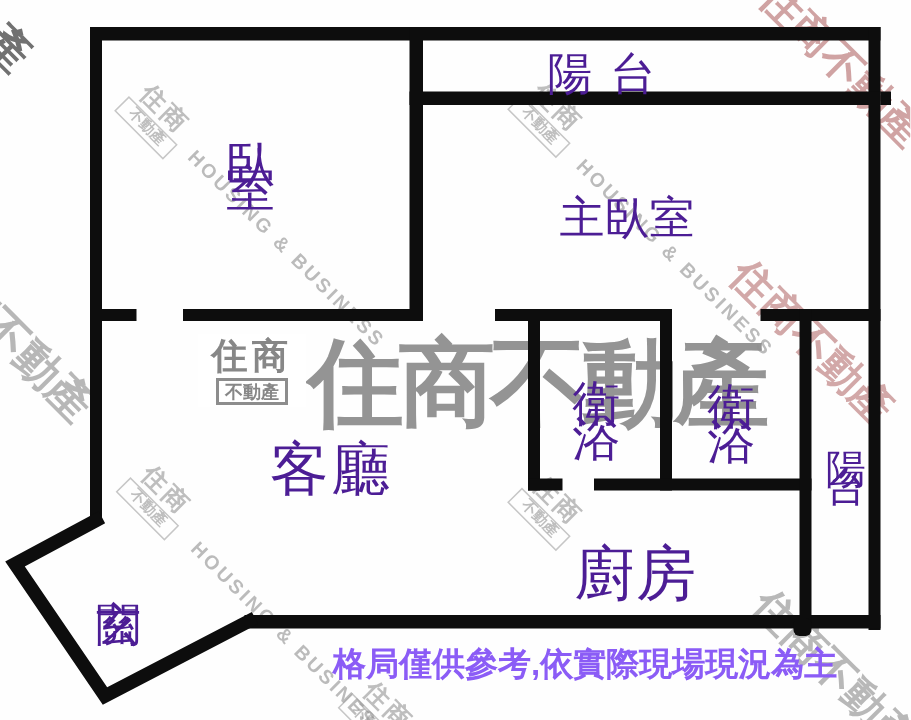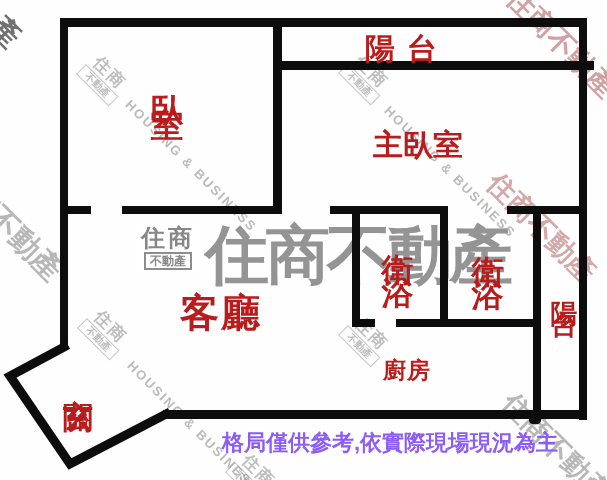--- a/index.html
+++ b/index.html
@@ -19,21 +19,21 @@
                 line-height:12px;margin-top:1px;}
   .stamp-center{position:absolute;left:132px;top:223px;width:72px;height:48px;background:#ffffff;
                 display:flex;flex-direction:column;align-items:center;justify-content:center;z-index:2;}
   .stamp-center .main{font-size:24px;font-weight:800;color:#878787;letter-spacing:3px;line-height:25px;}
   .stamp-center .sub{font-size:12px;font-weight:700;color:#878787;border:2px solid #8d8d8d;
                      padding:0 4px;line-height:14px;margin-top:2px;}
   
   .wall{position:absolute;background:#0d0d0d;z-index:4;}
   .wall-svg{position:absolute;left:0;top:0;z-index:4;}
   
-  .room-label{position:absolute;z-index:5;font-weight:700;color:#b91c1c;white-space:nowrap;}
+  .room-label{position:absolute;z-index:5;font-weight:400;color:#4c1d95;white-space:nowrap;}
   .v-label{writing-mode:vertical-rl;text-orientation:upright;}
   .notice{position:absolute;z-index:5;font-weight:600;color:#8b5cf6;white-space:nowrap;}
 </style>
 </head>
 <body>
 
 <div class="canvas">
 
   <div>
 
@@ -100,18 +100,18 @@
   </div>
 
   <div>
     <div class="room-label" style="left:365px;top:29px;font-size:30px;letter-spacing:12px;">陽台</div>
     <div class="room-label v-label" style="left:144px;top:69px;font-size:33px;letter-spacing:11px;">臥室</div>
     <div class="room-label" style="left:373px;top:125px;font-size:30px;">主臥室</div>
     <div class="room-label" style="left:180px;top:286px;font-size:39px;letter-spacing:2px;">客廳</div>
     <div class="room-label v-label" style="left:376px;top:228px;font-size:32px;letter-spacing:23px;">衛浴</div>
     <div class="room-label v-label" style="left:466px;top:230px;font-size:32px;letter-spacing:23px;">衛浴</div>
     <div class="room-label v-label" style="left:546px;top:280px;font-size:27px;letter-spacing:9px;">陽台</div>
-    <div class="room-label" style="left:383px;top:355px;font-size:23px;letter-spacing:1px;">廚房</div>
+    <div class="room-label" style="left:383px;top:355px;font-size:40px;letter-spacing:1px;">廚房</div>
     <div class="room-label v-label" style="left:57px;top:375px;font-size:30px;letter-spacing:4px;">玄關</div>
     <div class="notice" style="left:222px;top:428px;font-size:22px;">格局僅供參考,依實際現場現況為主</div>
   </div>
 
 </div>
 
 </body></html>

